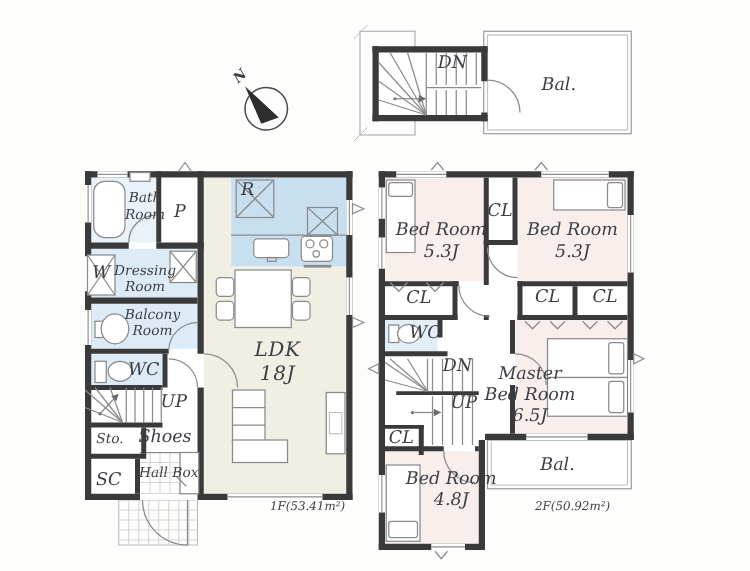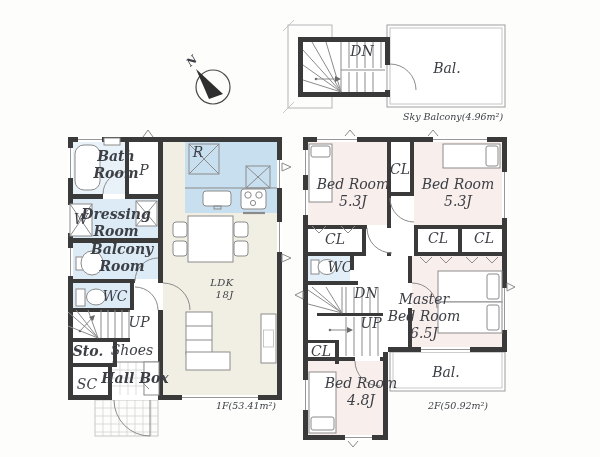--- a/index.html
+++ b/index.html
@@ -8,22 +8,22 @@
   #plan-svg{position:absolute;left:0;top:0;}
   .wall{fill:#3a3a3a;}
   .fx{fill:#ffffff;stroke:#8b8b8b;stroke-width:1;}
   .ln{stroke:#8b8b8b;stroke-width:1;fill:none;}
   .thin{stroke:#b9b9b9;stroke-width:0.8;fill:none;}
   .grid{stroke:#cfcfcf;stroke-width:0.7;}
   .win{fill:#ffffff;}
   .winln{stroke:#8b8b8b;stroke-width:0.9;}
   .lbl{position:absolute;transform:translate(-50%,-50%);font-style:italic;color:#3d3f46;
        font-size:14px;line-height:1.2;white-space:pre-line;text-align:center;}
-  .sm{font-size:14px;font-weight:bold;}
-  .lg{font-size:10px;letter-spacing:0.5px;text-align:right;}
+  .sm{font-size:11px;}
+  .lg{font-size:16px;letter-spacing:0.5px;}
   .area{font-size:9.5px;white-space:nowrap;}
   .north{font-size:11px;font-weight:bold;transform:translate(-50%,-50%) rotate(-42deg);}
 </style>
 </head>
 <body>
 
 <div id="stage">
 
 <svg id="plan-svg" width="600" height="457" viewBox="0 0 600 457">
 
@@ -388,21 +388,20 @@
 <div class="lbl" style="left:132px;top:350px">Shoes</div>
 <div class="lbl" style="left:87px;top:384px">SC</div>
 <div class="lbl sm" style="left:135px;top:378px">Hall Box</div>
 <div class="lbl" style="left:198px;top:152px">R</div>
 <div class="lbl lg" style="left:222px;top:289px">LDK
 18J</div>
 <div class="lbl area" style="left:246px;top:406px">1F(53.41m²)</div>
 
 <div class="lbl" style="left:362px;top:51px">DN</div>
 <div class="lbl" style="left:447px;top:68px">Bal.</div>
-<div class="lbl area" style="left:453px;top:117px">Sky Balcony(4.96m²)</div>
 
 <div class="lbl" style="left:353px;top:193px">Bed Room
 5.3J</div>
 <div class="lbl" style="left:400px;top:169px">CL</div>
 <div class="lbl" style="left:458px;top:193px">Bed Room
 5.3J</div>
 <div class="lbl" style="left:335px;top:239px">CL</div>
 <div class="lbl" style="left:340px;top:267px">WC</div>
 <div class="lbl" style="left:438px;top:238px">CL</div>
 <div class="lbl" style="left:484px;top:238px">CL</div>

